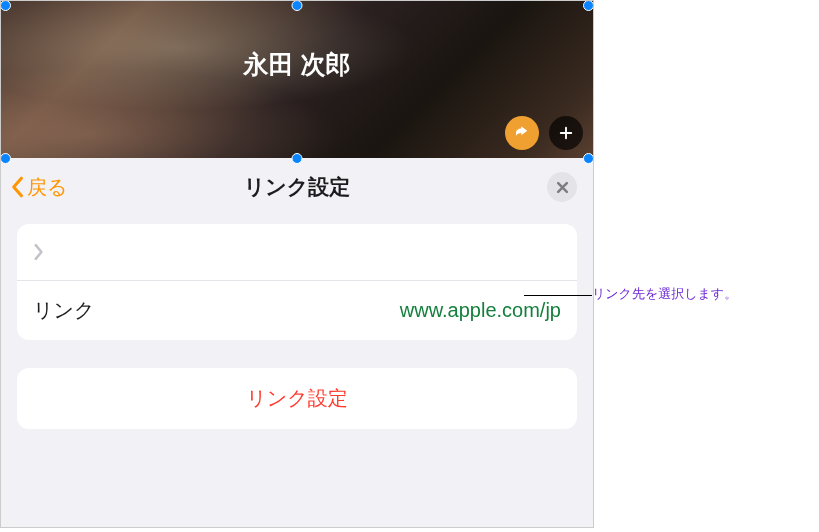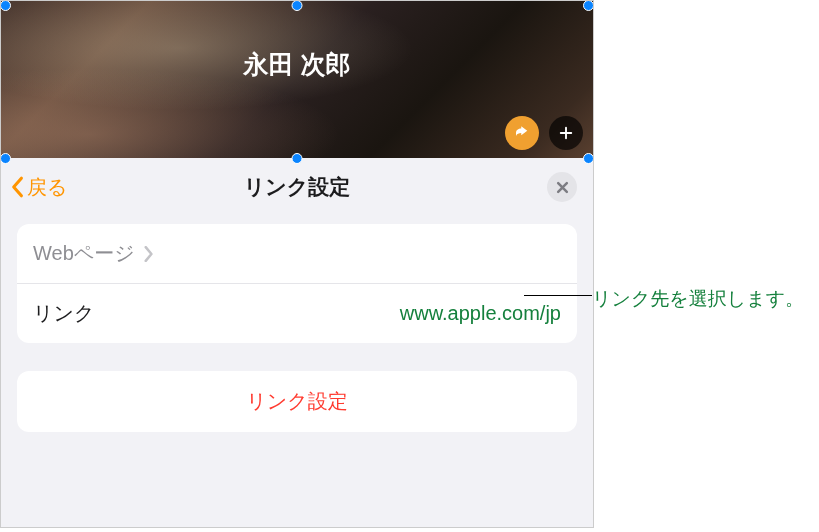--- a/index.html
+++ b/index.html
@@ -151,22 +151,22 @@
       text-align: center;
       padding: 17px;
       color: #ff3b30;
       font-size: 20px;
       cursor: pointer;
     }
     .callout {
       position: absolute;
       left: 592px;
       top: 284px;
-      font-size: 19px;
-      color: #15803d;
+      font-size: 13px;
+      color: #6d28d9;
       line-height: 1.55;
     }
     .callout-line {
       position: absolute;
       top: 295px;
       left: 524px;
       width: 68px;
       height: 1px;
       background: #000;
     }
@@ -211,21 +211,20 @@
       <div class="close-btn">
         <svg width="13" height="13" viewBox="0 0 12 12">
           <path d="M2 2l8 8M10 2l-8 8" stroke="#7c7c82" stroke-width="2.3" stroke-linecap="round"></path>
         </svg>
       </div>
     </div>
 
     <div class="settings-group">
       <div class="settings-row">
         <div class="row-value">
-          <span>Webページ</span>
           <svg width="10" height="16" viewBox="0 0 8 14">
             <path d="M2 1l5 6-5 6" stroke="#c4c4c8" stroke-width="2.2" fill="none" stroke-linecap="round" stroke-linejoin="round"></path>
           </svg>
         </div>
       </div>
       <div class="settings-row">
         <div class="row-label">リンク</div>
         <div class="placeholder-text">www.apple.com/jp</div>
       </div>
     </div>

